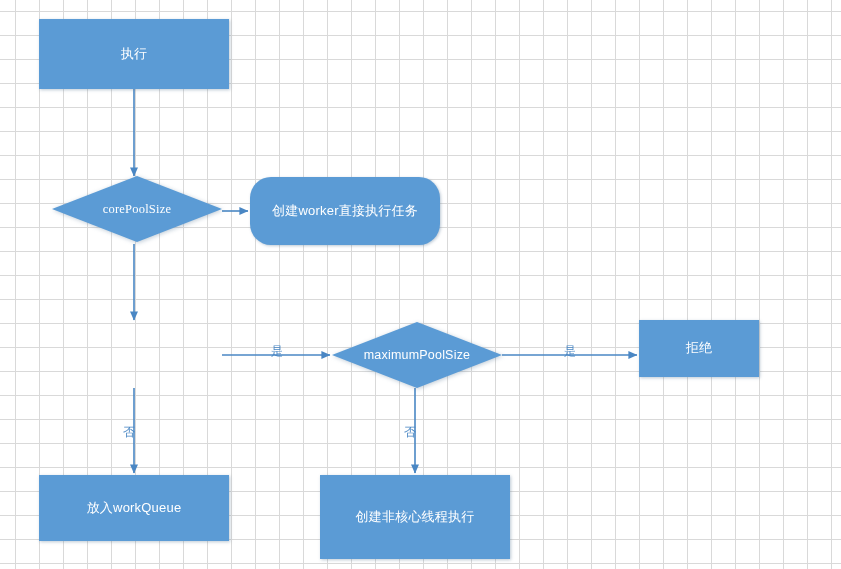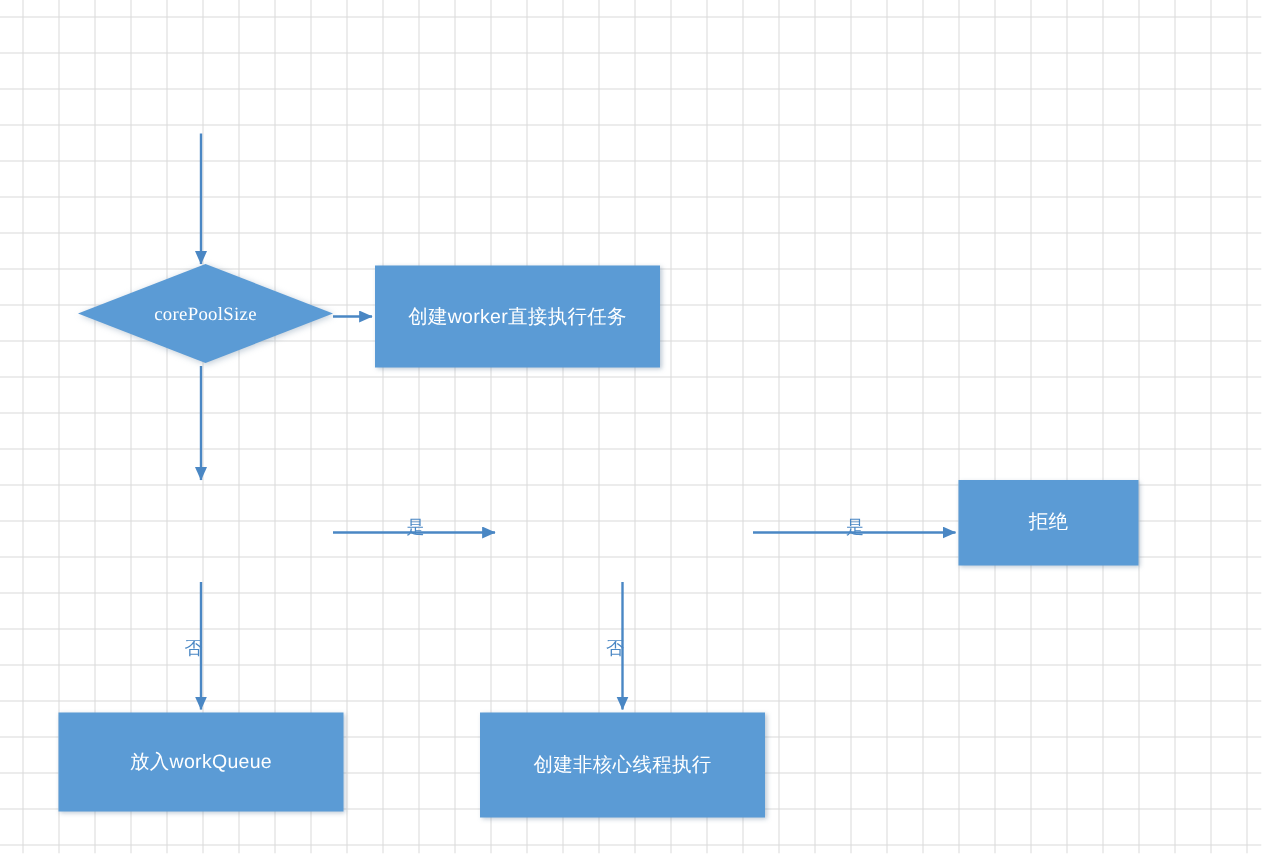--- a/index.html
+++ b/index.html
@@ -104,43 +104,52 @@
       <line x1="222" y1="355" x2="330" y2="355" marker-end="url(#arrow)"></line>
 
       <line x1="502" y1="355" x2="637" y2="355" marker-end="url(#arrow)"></line>
 
       <line x1="134" y1="388" x2="134" y2="473" marker-end="url(#arrow)"></line>
 
       <line x1="415" y1="388" x2="415" y2="473" marker-end="url(#arrow)"></line>
     </g>
   </svg>
 
+  <div class="node box" style="left:39px; top:19px; width:190px; height:70px;">
+    <span>执行</span>
+  </div>
 
   <div class="diamond-wrap" style="left:52px; top:176px; width:170px; height:66px;font-family:Liberation Serif, serif;">
     <svg class="diamond-shape" viewBox="0 0 170 66" preserveAspectRatio="none">
       <polygon points="85,0 170,33 85,66 0,33" fill="#5b9bd5"></polygon>
     </svg>
     <div class="diamond-label">corePoolSize</div>
   </div>
 
-  <div class="node box" style="left:250px; top:177px; width:190px; height:68px;">
+  <div class="node box" style="left:250px; top:177px; width:190px; height:68px;border-radius:21px;">
     <span>创建worker直接执行任务</span>
   </div>
 
 
+  <div class="diamond-wrap" style="left:332px; top:322px; width:170px; height:66px;">
+    <svg class="diamond-shape" viewBox="0 0 170 66" preserveAspectRatio="none">
+      <polygon points="85,0 170,33 85,66 0,33" fill="#5b9bd5"></polygon>
+    </svg>
+    <div class="diamond-label">maximumPoolSize</div>
+  </div>
 
   <div class="node box" style="left:639px; top:320px; width:120px; height:57px;">
     <span>拒绝</span>
   </div>
 
   <div class="node box" style="left:39px; top:475px; width:190px; height:66px;">
     <span>放入workQueue</span>
   </div>
 
-  <div class="node box" style="left:320px; top:475px; width:190px; height:70px;">
+  <div class="node box" style="left:320px; top:475px; width:190px; height:84px;">
     <span>创建非核心线程执行</span>
   </div>
 
   <div class="edge-label" style="left:271px; top:345px;">是</div>
 
   <div class="edge-label" style="left:564px; top:345px;">是</div>
 
   <div class="edge-label" style="left:123px; top:426px;">否</div>
 
   <div class="edge-label" style="left:404px; top:426px;">否</div>

